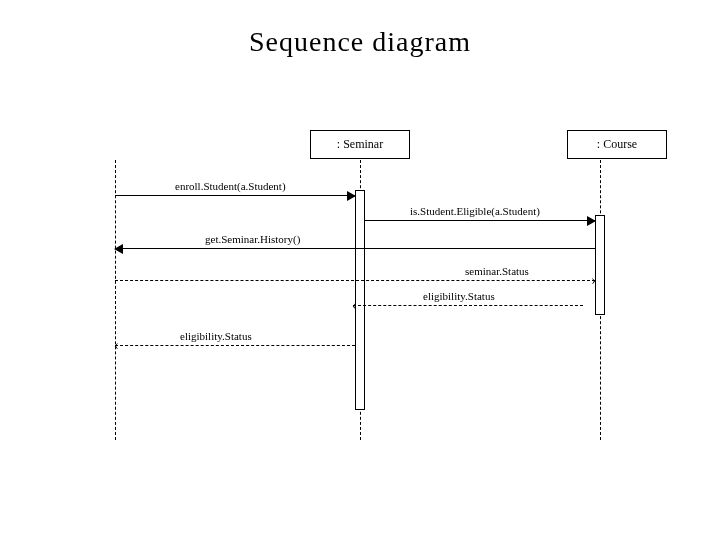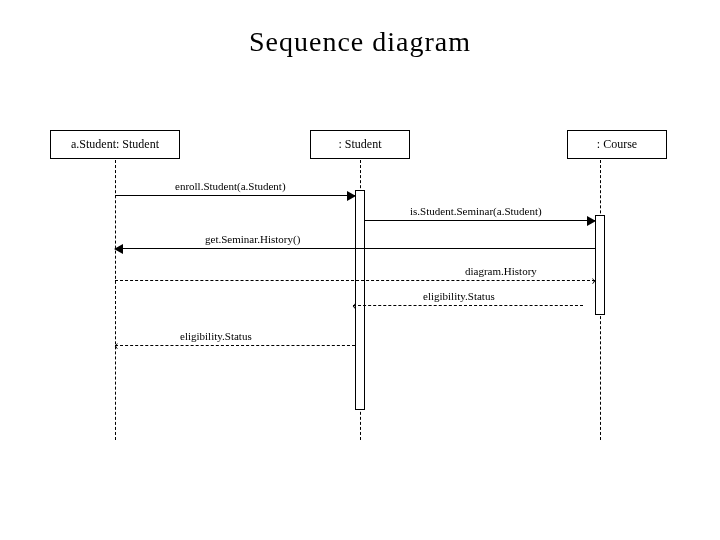--- a/index.html
+++ b/index.html
@@ -16,48 +16,47 @@
   .arrow-l{position:absolute;left:-1px;top:-5px;width:0;height:0;border-top:5px solid transparent;border-bottom:5px solid transparent;border-right:9px solid #000;}
   .arrow-l-open{position:absolute;left:-1px;top:-7px;font-size:14px;line-height:14px;}
 </style>
 </head>
 <body>
 
 <div class="title">Sequence diagram</div>
 
 <div class="stage">
 
-  <div class="lifeline-box" style="left:0px;top:0px;width:130px;">a.Student: Student</div>
-  <div class="lifeline-box" style="left:260px;top:0px;width:100px;">: Student</div>
+  <div class="lifeline-box" style="left:260px;top:0px;width:100px;">: Seminar</div>
   <div class="lifeline-box" style="left:517px;top:0px;width:100px;">: Course</div>
 
   <div class="dash-v" style="left:65px;top:30px;height:280px;"></div>
   <div class="dash-v" style="left:310px;top:30px;height:280px;"></div>
   <div class="dash-v" style="left:550px;top:30px;height:280px;"></div>
 
   <div class="activation" style="left:305px;top:60px;height:220px;"></div>
   <div class="activation" style="left:545px;top:85px;height:100px;"></div>
 
   <div class="msg" style="left:65px;top:65px;width:240px;">
     <span class="lbl" style="left:60px;">enroll.Student(a.Student)</span>
     <span class="arrow-r"></span>
   </div>
 
   <div class="msg" style="left:315px;top:90px;width:230px;">
-    <span class="lbl" style="left:45px;">is.Student.Seminar(a.Student)</span>
+    <span class="lbl" style="left:45px;">is.Student.Eligible(a.Student)</span>
     <span class="arrow-r"></span>
   </div>
 
   <div class="msg" style="left:65px;top:118px;width:480px;">
     <span class="lbl" style="left:90px;">get.Seminar.History()</span>
     <span class="arrow-l"></span>
   </div>
 
   <div class="msg dashed" style="left:65px;top:150px;width:480px;">
-    <span class="lbl" style="left:350px;">diagram.History</span>
+    <span class="lbl" style="left:350px;">seminar.Status</span>
     <span class="arrow-r-open">›</span>
   </div>
 
   <div class="msg dashed" style="left:303px;top:175px;width:230px;">
     <span class="lbl" style="left:70px;">eligibility.Status</span>
     <span class="arrow-l-open">‹</span>
   </div>
 
   <div class="msg dashed" style="left:65px;top:215px;width:240px;">
     <span class="lbl" style="left:65px;">eligibility.Status</span>

